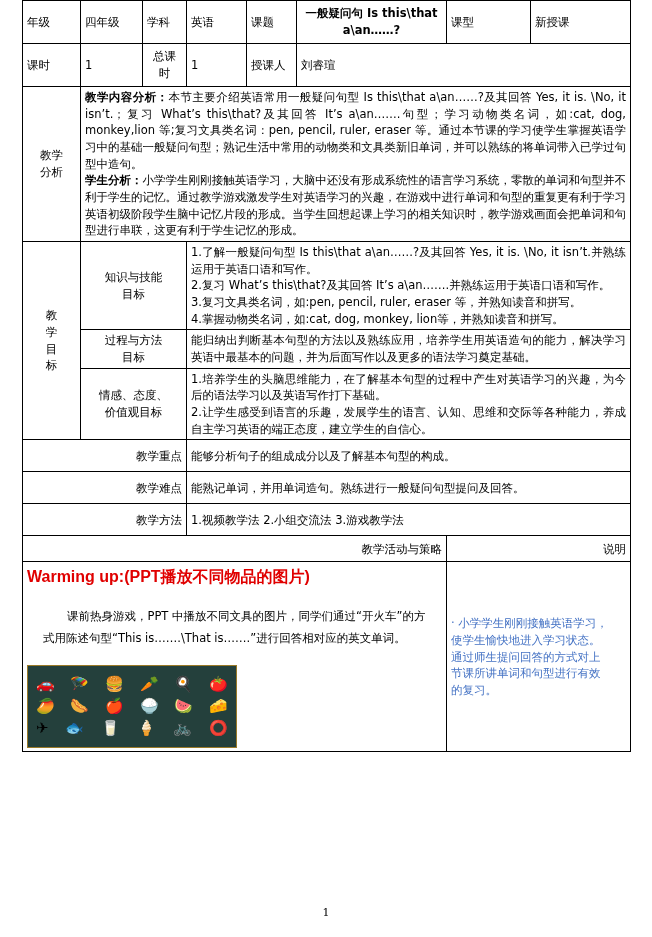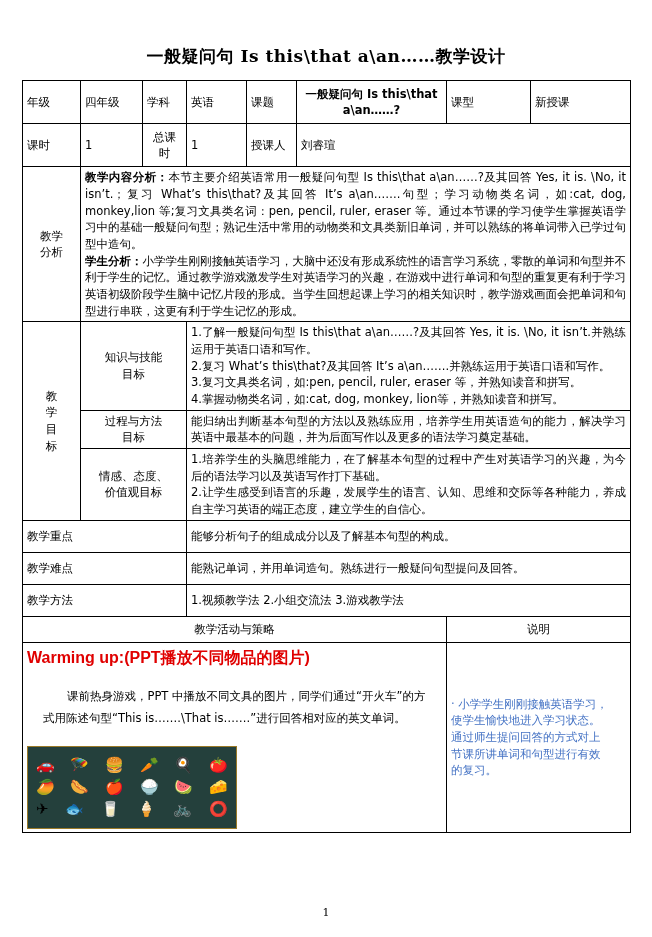--- a/index.html
+++ b/index.html
@@ -51,21 +51,21 @@
     height: 38px;
   }
   .topic-cell {
     text-align: center;
     font-size: 9.5px;
     font-weight: bold;
     line-height: 1.9;
     padding: 3px 4px;
   }
   .label-cell {
-    text-align: left;
+    text-align: right;
     font-size: 12.5px;
   }
   .label-stacked {
     text-align: center;
     font-size: 12.5px;
     line-height: 1.6;
   }
   .vert-label {
     text-align: center;
     font-size: 12.5px;
@@ -87,21 +87,21 @@
     text-align: justify;
     padding: 3px 5px;
   }
   .obj-text p { margin: 0; }
   .single-line {
     font-size: 11.5px;
     padding: 6px 8px;
     height: 22px;
   }
   .sec-head {
-    text-align: center;
+    text-align: right;
     font-size: 12px;
     height: 21px;
     padding: 3px 4px;
   }
   .activity-cell {
     font-size: 11.5px;
     line-height: 1.85;
     padding: 6px 6px 6px 4px;
     vertical-align: top;
     height: 185px;
@@ -155,21 +155,20 @@
     text-align: center;
     font-size: 11px;
     font-family: "DejaVu Serif", "Liberation Serif", serif;
   }
 </style>
 </head>
 <body>
 
 <div class="page">
 
-  <div class="doc-title">一般疑问句 Is this\that a\an……教学设计</div>
 
   <table class="main">
     <colgroup>
       <col style="width:58px">
       <col style="width:62px">
       <col style="width:44px">
       <col style="width:60px">
       <col style="width:50px">
       <col style="width:150px">
       <col style="width:84px">

